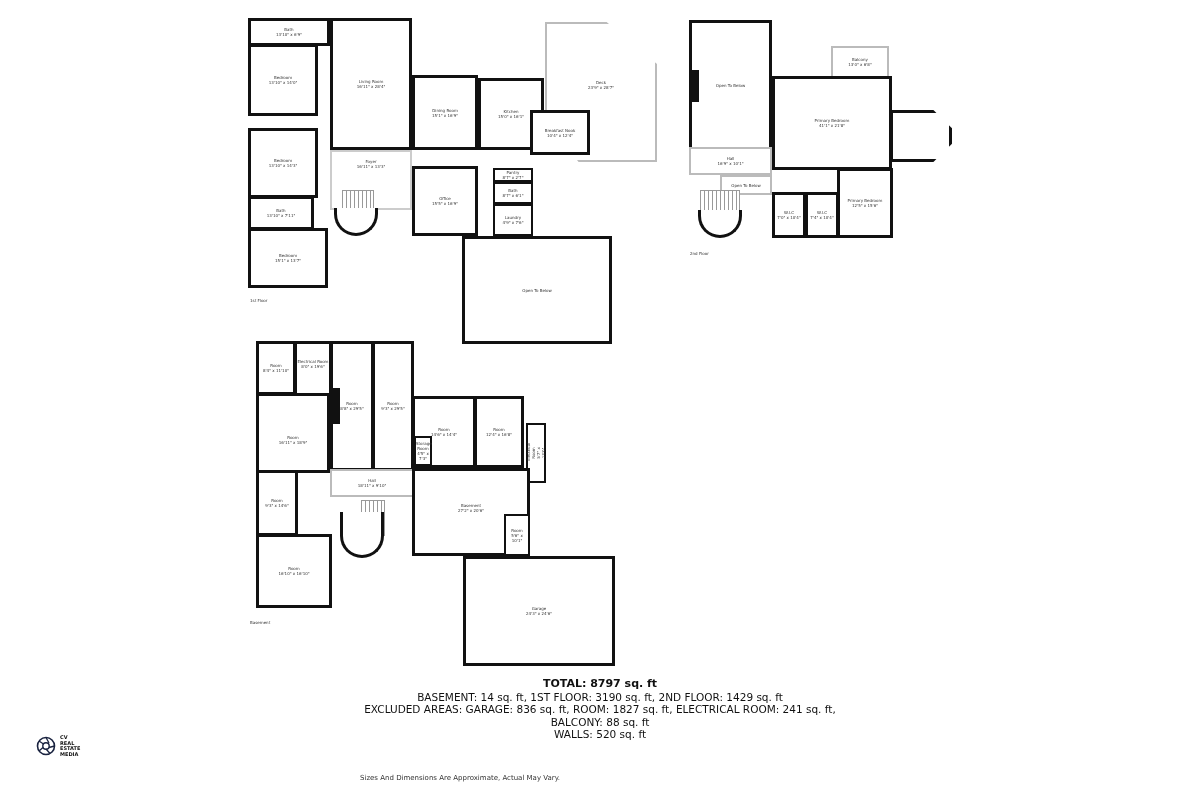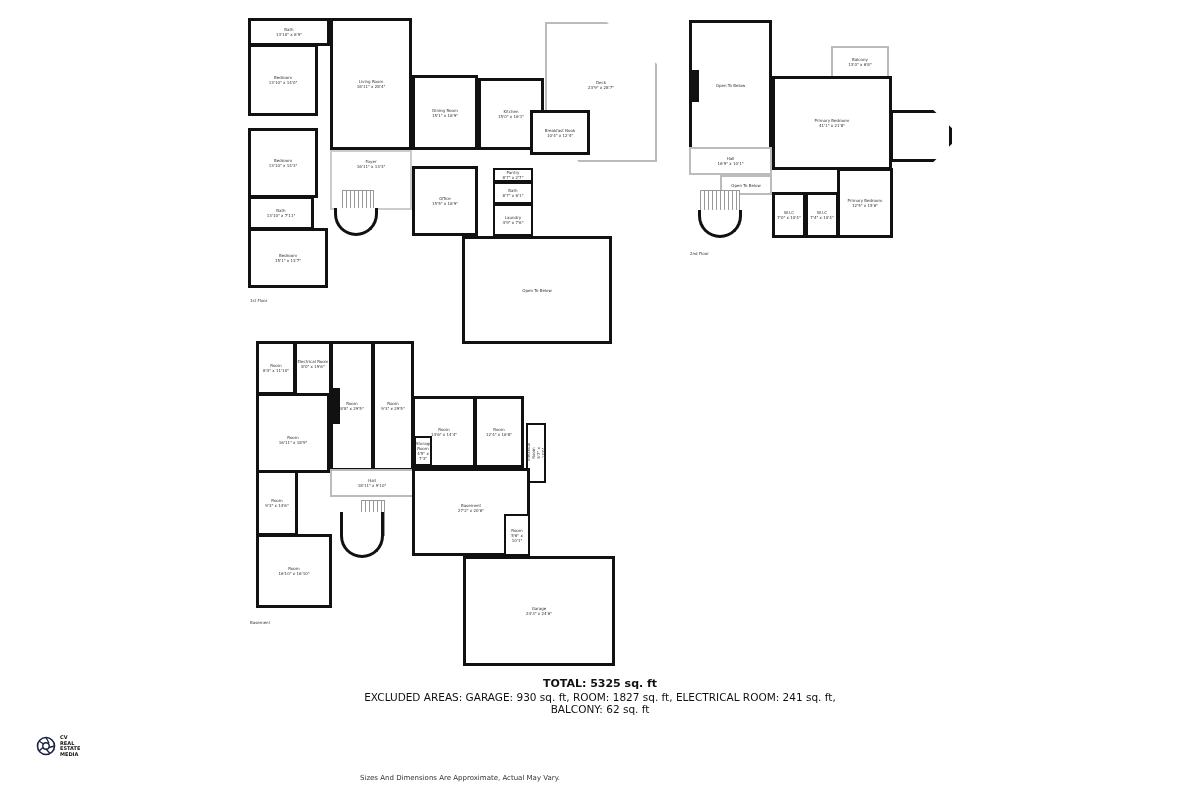--- a/index.html
+++ b/index.html
@@ -267,23 +267,25 @@
   <div class="room" style="left:463px;top:556px;width:152px;height:110px;">
       <div class="rl">
         <div>Garage</div>
         <div>24'3" x 24'6"</div>
       </div>
     </div>
   <div class="floor-label" style="left:250px;top:620px;">Basement</div>
 </div>
 
 <div id="summary">
-  <div class="total">TOTAL: 5325 sq. ft</div>
-  <div>EXCLUDED AREAS: GARAGE: 930 sq. ft, ROOM: 1827 sq. ft, ELECTRICAL ROOM: 241 sq. ft,</div>
-  <div>BALCONY: 62 sq. ft</div>
+  <div class="total">TOTAL: 8797 sq. ft</div>
+  <div>BASEMENT: 14 sq. ft, 1ST FLOOR: 3190 sq. ft, 2ND FLOOR: 1429 sq. ft</div>
+  <div>EXCLUDED AREAS: GARAGE: 836 sq. ft, ROOM: 1827 sq. ft, ELECTRICAL ROOM: 241 sq. ft,</div>
+  <div>BALCONY: 88 sq. ft</div>
+  <div>WALLS: 520 sq. ft</div>
 </div>
 <div id="disclaimer">Sizes And Dimensions Are Approximate, Actual May Vary.</div>
 
 <div id="logo">
   <svg width="20" height="20" viewBox="0 0 20 20">
     <circle cx="10" cy="10" r="8.5" fill="none" stroke="#1a2340" stroke-width="1.6"></circle>
     <circle cx="10" cy="10" r="3.2" fill="none" stroke="#1a2340" stroke-width="1.4"></circle>
     <path d="M10 1.5 L13 7 M18.5 10 L13 11.5 M14 17.5 L10 13 M3 15 L7 11.5 M3 5 L7.5 8" stroke="#1a2340" stroke-width="1.3" fill="none"></path>
   </svg>
   <div class="txt">

